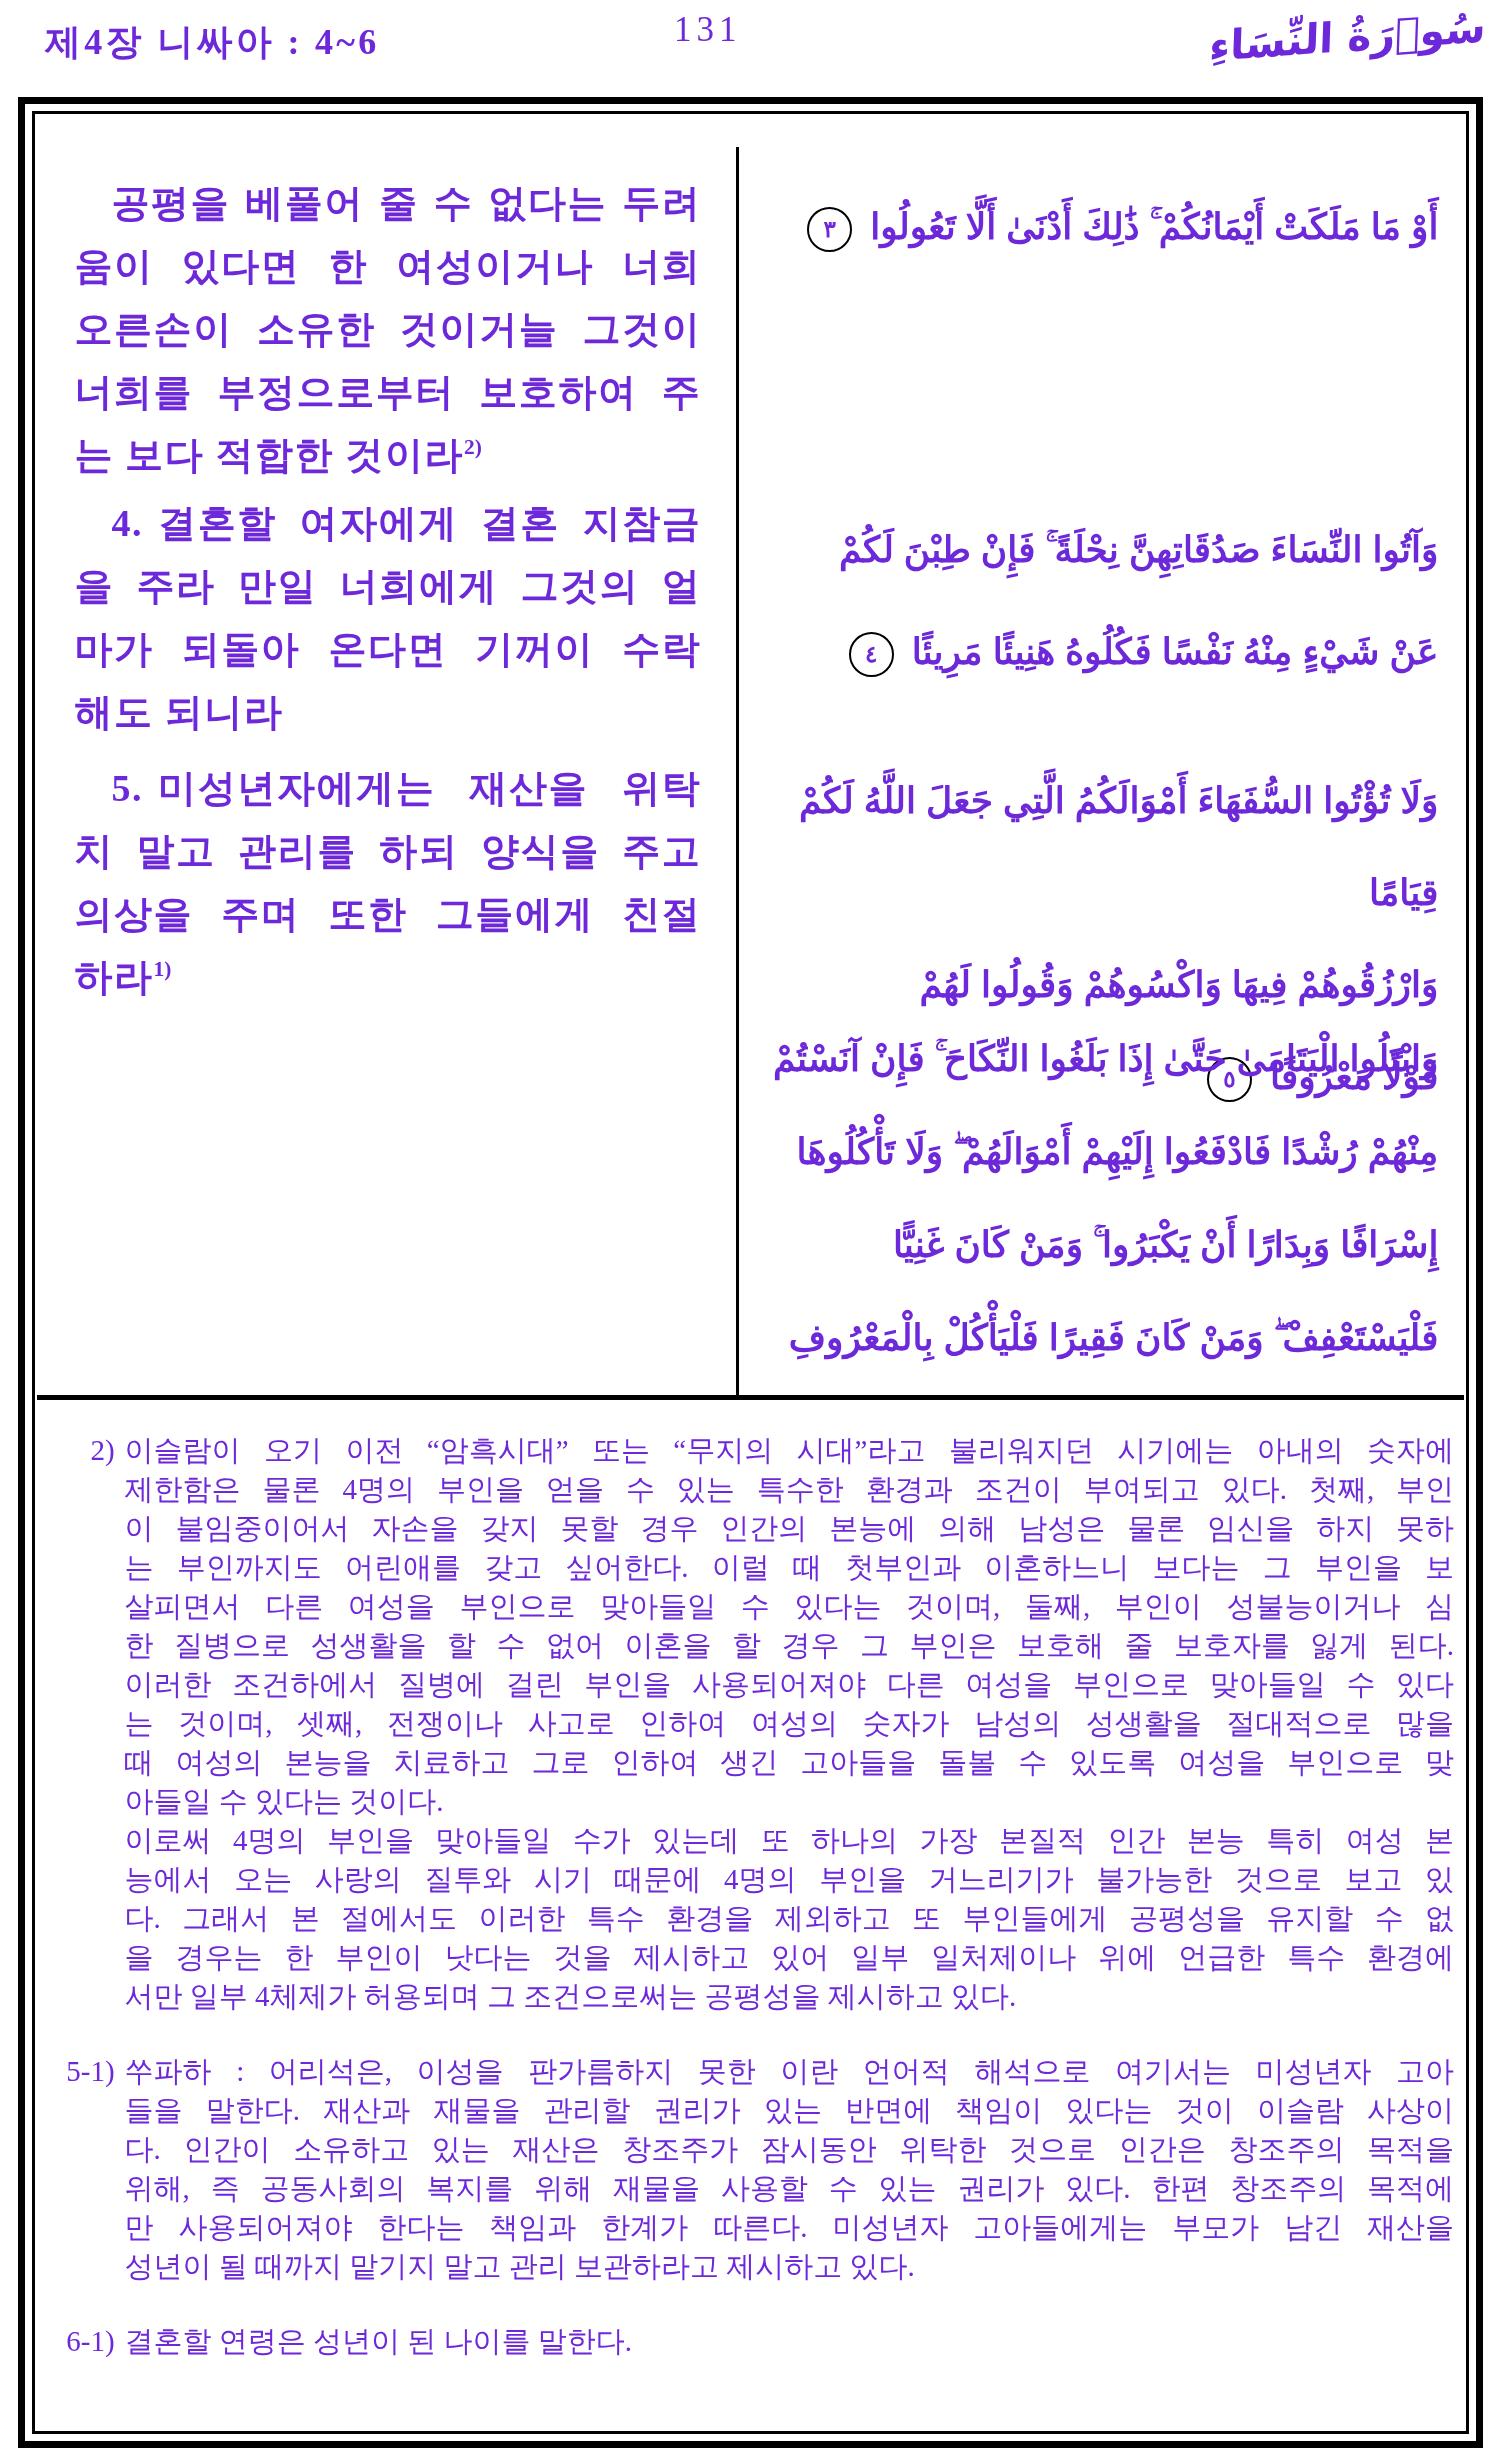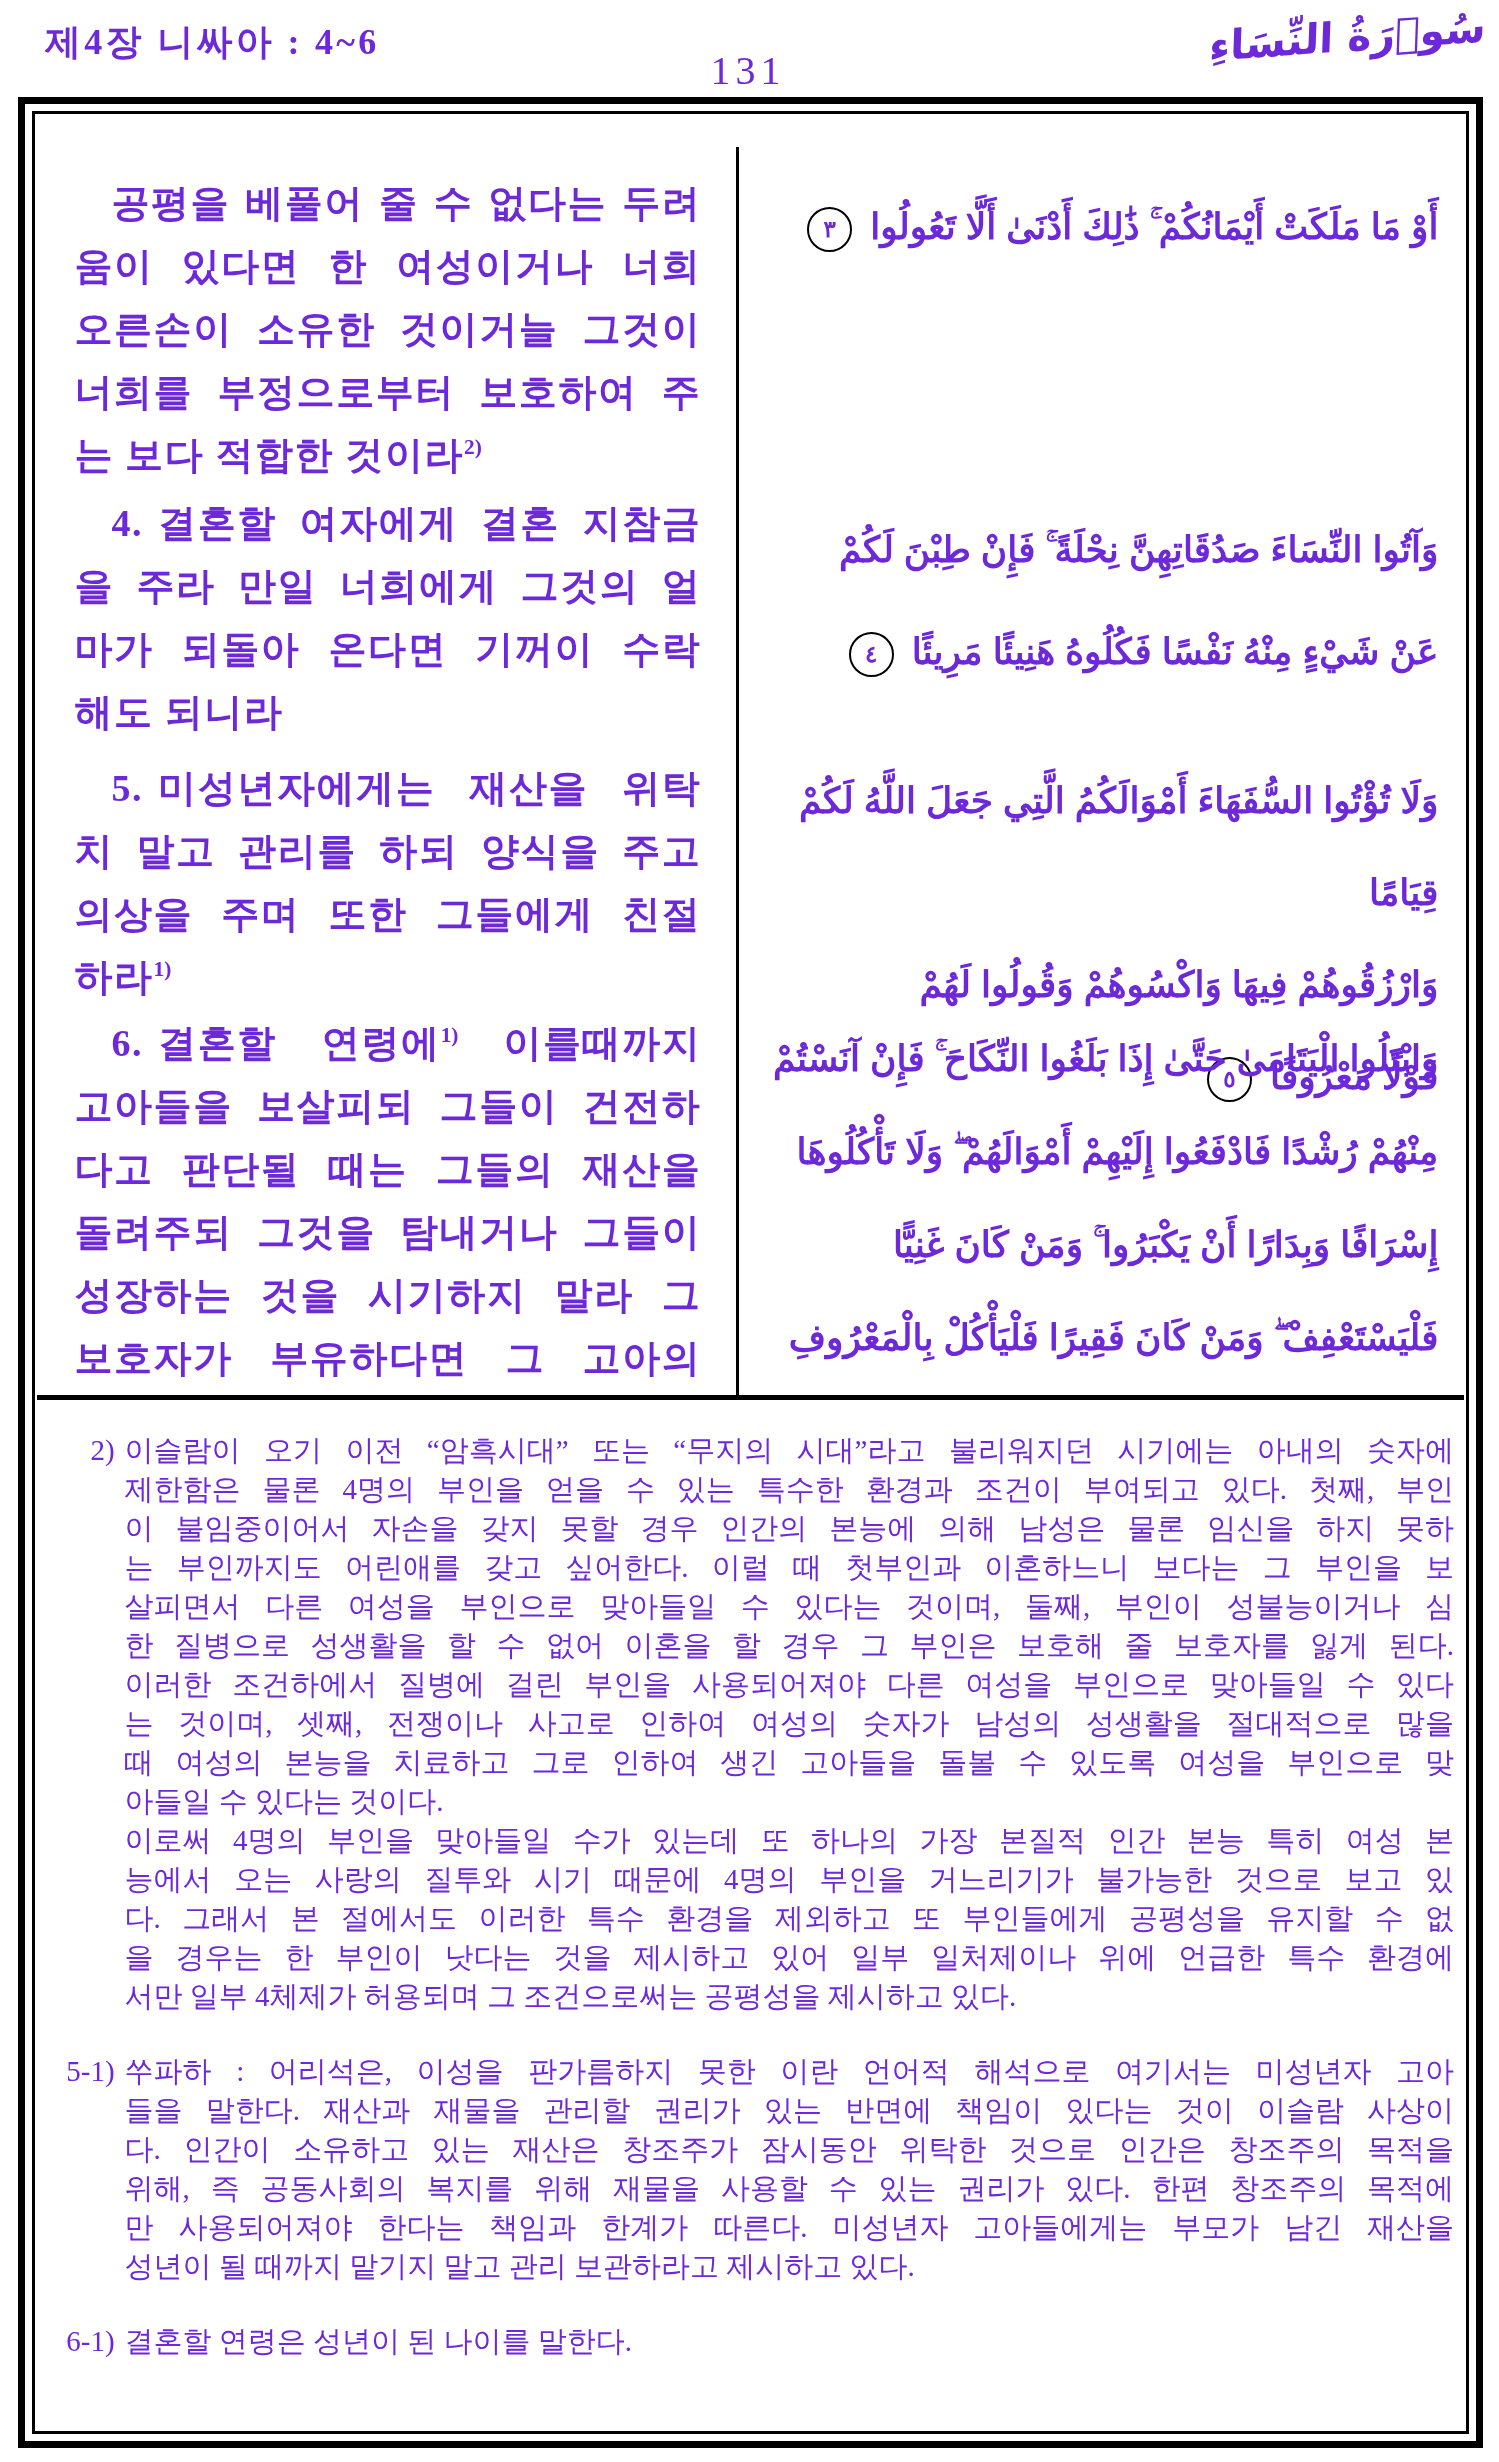--- a/index.html
+++ b/index.html
@@ -3,21 +3,21 @@
 <meta charset="utf-8">
 <style>
   html,body { margin:0; padding:0; background:#e8e8e8; }
   .page {
     position:relative; width:1499px; height:2462px; background:#ffffff;
     color:#6d28d9; font-family:"Liberation Serif","DejaVu Serif",serif;
     overflow:hidden;
   }
   
   .hdr-left { position:absolute; left:45px; top:18px; font-size:36px; font-weight:bold; letter-spacing:3.3px; }
-  .hdr-page { position:absolute; left:674px; top:10px; width:148px; text-align:center; font-size:40px; letter-spacing:5px;margin-top:37px; }
+  .hdr-page { position:absolute; left:674px; top:10px; width:148px; text-align:left; font-size:35px; letter-spacing:5px; }
   .hdr-ar   { position:absolute; right:13px; top:13px; font-size:41px; font-weight:bold;
               font-family:"DejaVu Sans",sans-serif; transform:rotate(-4deg) skewX(-6deg); }
   
   .outer-box { position:absolute; left:18px; top:97px; width:1465px; height:2351px;
                border:7.4px solid #000; box-sizing:border-box; }
   .inner-box { position:absolute; inset:7.4px; border:3.3px solid #000; }
   .content   { position:relative; width:100%; height:100%; }
   .vdivider  { position:absolute; left:701px; top:33px; width:2.5px; height:1248px; background:#000; }
   .hdivider  { position:absolute; left:1.6px; right:1.6px; top:1281px; height:5px; background:#000; }
   
@@ -83,28 +83,20 @@
             <div class="kline noj">해도 되니라</div>
           </div>
 
           <div class="kverse kv5">
             <div class="kline first"><span class="vnum">5.</span><span>미성년자에게는 재산을 위탁</span></div>
             <div class="kline">치 말고 관리를 하되 양식을 주고</div>
             <div class="kline">의상을 주며 또한 그들에게 친절</div>
             <div class="kline noj"><span>하라</span><sup class="fn">1)</sup></div>
           </div>
 
-          <div class="kverse kv6">
-            <div class="kline first"><span class="vnum">6.</span><span>결혼할 연령에</span><sup class="fn">1)</sup> <span>이를때까지</span></div>
-            <div class="kline">고아들을 보살피되 그들이 건전하</div>
-            <div class="kline">다고 판단될 때는 그들의 재산을</div>
-            <div class="kline">돌려주되 그것을 탐내거나 그들이</div>
-            <div class="kline">성장하는 것을 시기하지 말라 그</div>
-            <div class="kline">보호자가 부유하다면 그 고아의</div>
-          </div>
         </div>
 
         <div class="col-ar">
 
           <div class="averse av3">
             <div><span>أَوْ مَا مَلَكَتْ أَيْمَانُكُمْ ۚ ذَٰلِكَ أَدْنَىٰ أَلَّا تَعُولُوا</span><span class="vcircle">٣</span></div>
           </div>
 
           <div class="averse av4">
             <div>وَآتُوا النِّسَاءَ صَدُقَاتِهِنَّ نِحْلَةً ۚ فَإِنْ طِبْنَ لَكُمْ</div>

